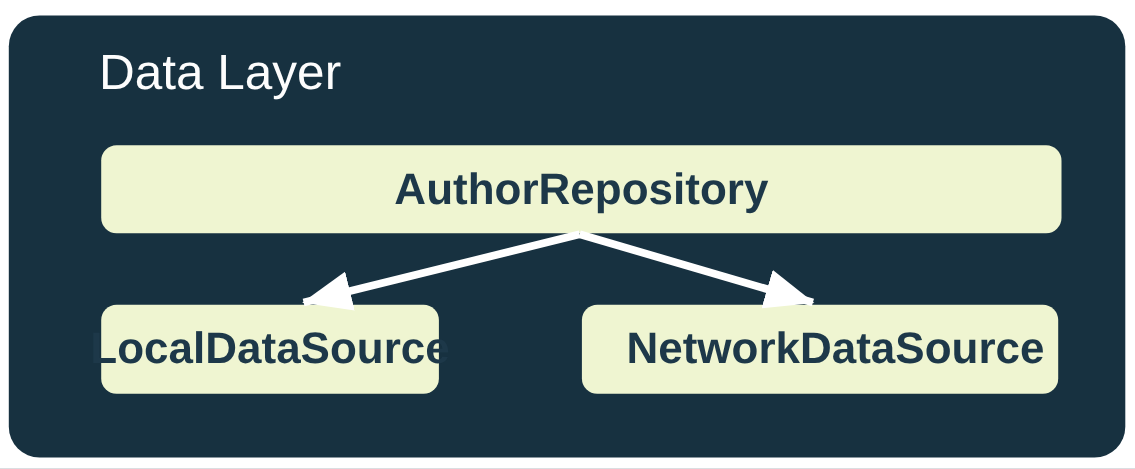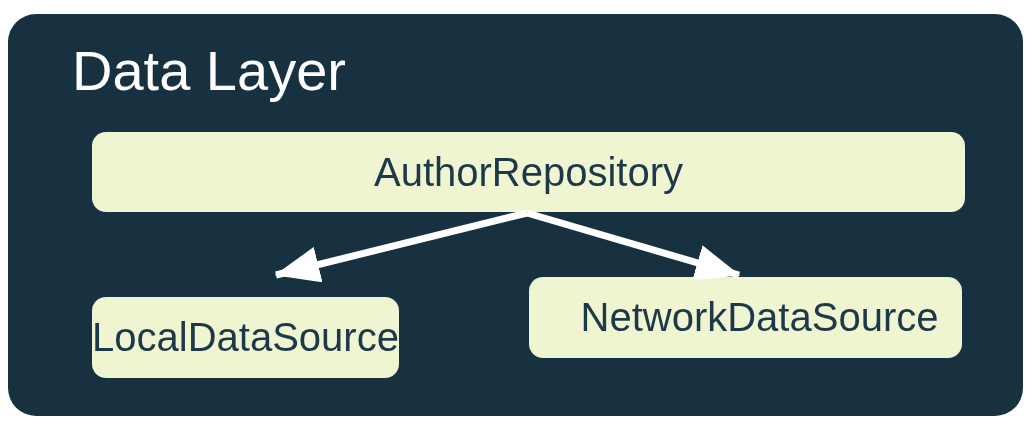--- a/index.html
+++ b/index.html
@@ -22,53 +22,52 @@
     position: absolute;
     left: 8px;
     top: 14px;
     width: 1015px;
     height: 402px;
     background: var(--card-bg);
     border-radius: 28px;
   }
   .title {
     position: absolute;
-    left: 64px;
+    left: 82px;
     top: 29px;
-    font-size: 56px;
+    font-size: 45px;
     line-height: 1;
     font-weight: 400;
     letter-spacing: 0px;
     color: var(--title-text);
     white-space: nowrap;
   }
   .node {
     position: absolute;
     background: var(--node-bg);
     border-radius: 14px;
     display: flex;
     align-items: center;
     justify-content: center;
     font-size: 40px;
-    font-weight: 400;
+    font-weight: 700;
     color: var(--node-text);
     white-space: nowrap;
   }
   .node-repository {
     left: 84px;
     top: 118px;
     width: 873px;
     height: 80px;
   }
   .node-local {
     left: 84px;
     top: 263px;
     width: 307px;
     height: 81px;
-    margin-top: 20px;
   }
   .node-network {
     left: 521px;
     top: 263px;
     width: 433px;
     height: 81px;
     padding-left: 28px;
   }
   .arrows {
     position: absolute;

